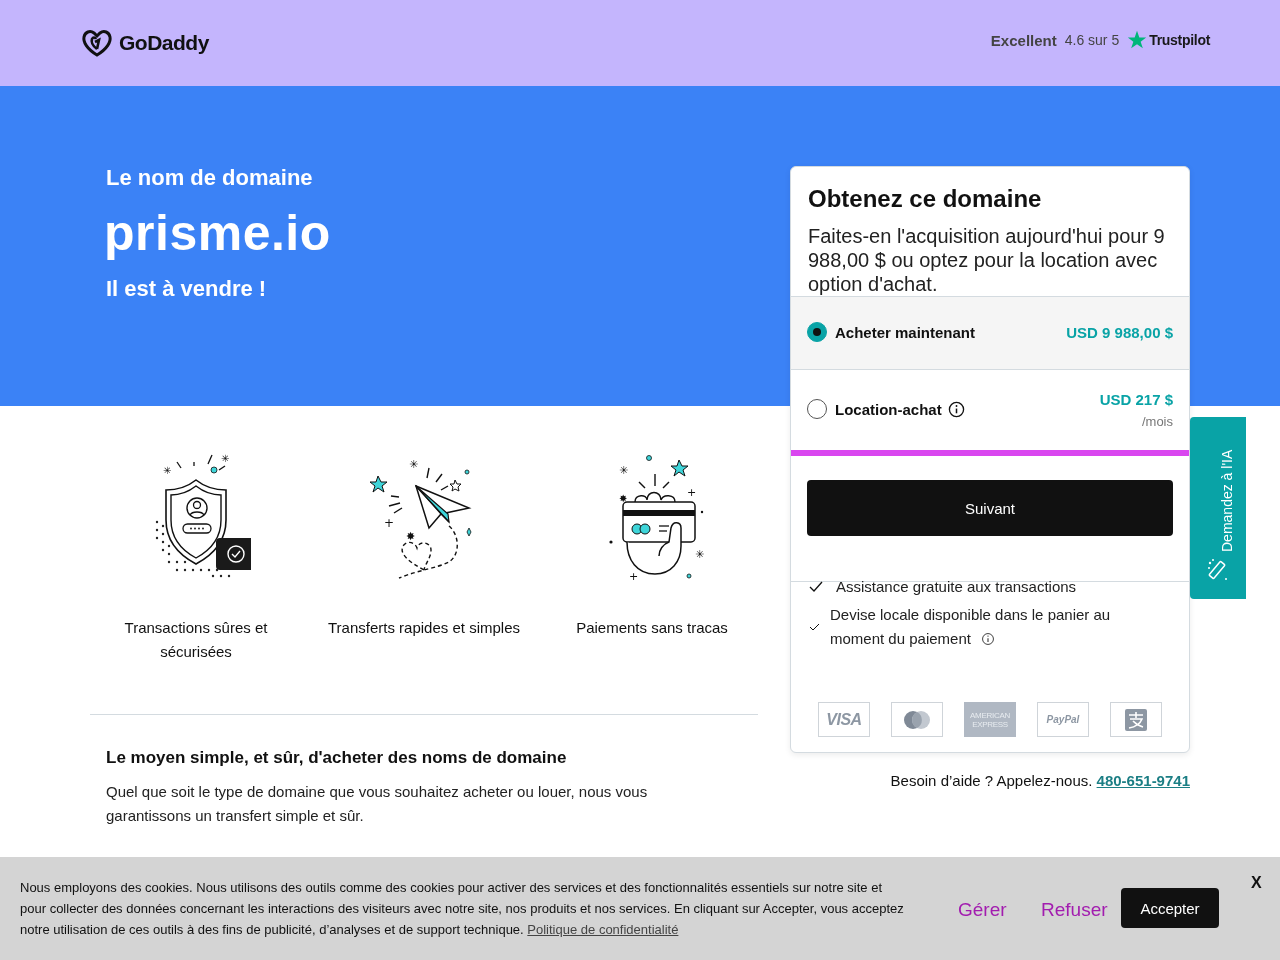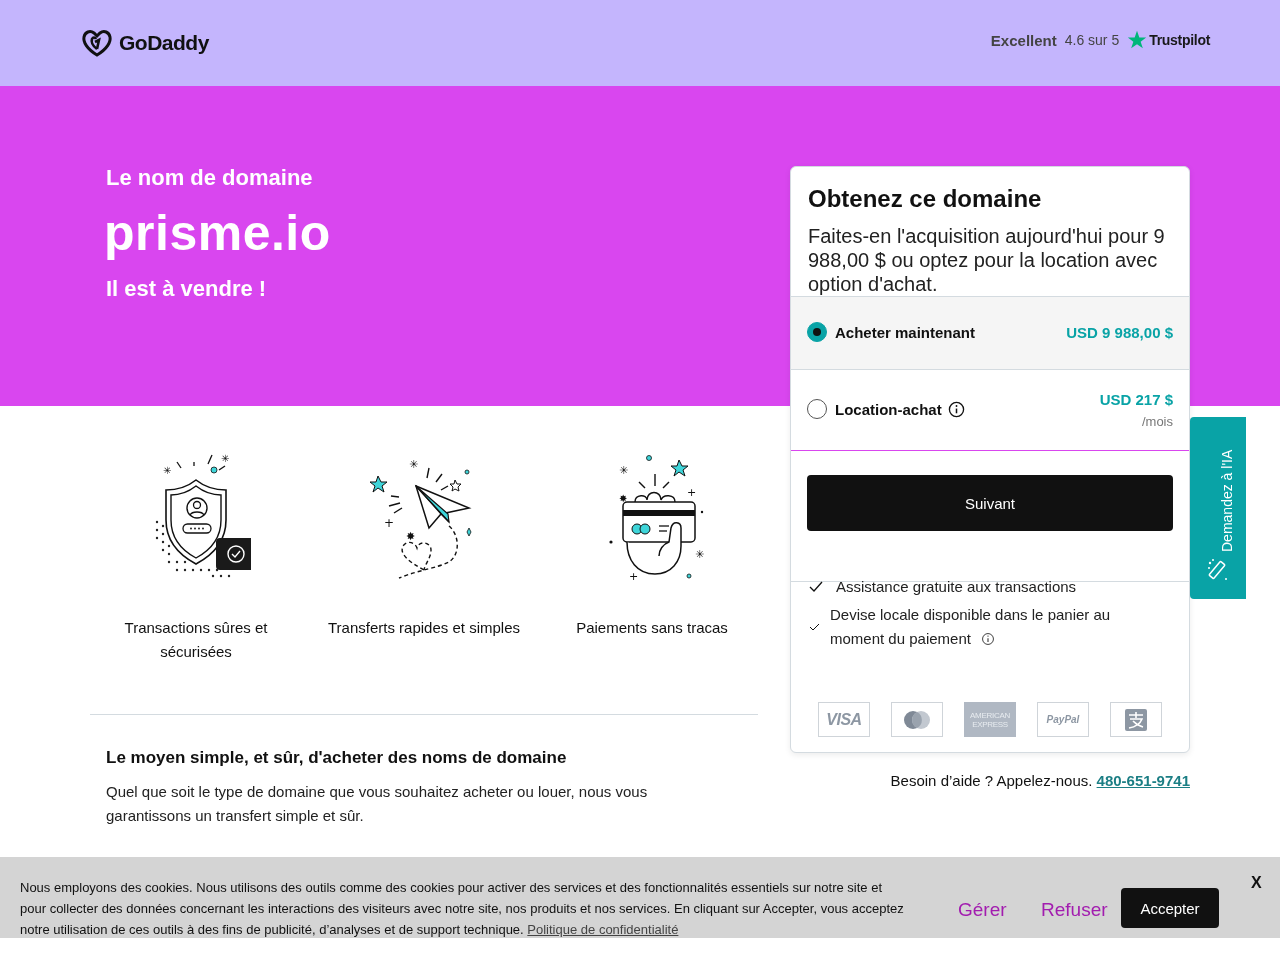--- a/index.html
+++ b/index.html
@@ -9,21 +9,21 @@
   
   .header { position: absolute; left: 0; top: 0; width: 1280px; height: 86px; background: #c4b5fd; }
   .logo { position: absolute; left: 81px; top: 29px; display: flex; align-items: center; gap: 6px; }
   .logo-text { font-size: 21px; font-weight: 700; letter-spacing: -0.5px; color: #111; }
   .trust { position: absolute; right: 70px; top: 30px; display: flex; align-items: center; gap: 8px; font-size: 15px; color: #444; }
   .trust .excellent { font-weight: 700; color: #444; }
   .trust .score { font-size: 14px; color: #444; }
   .trust .tp { display: flex; align-items: center; gap: 2px; font-weight: 700; color: #191919; font-size: 14px; letter-spacing: -0.3px; }
 
   
-  .hero { position: absolute; left: 0; top: 86px; width: 1280px; height: 320px; background: #d946ef; }
+  .hero { position: absolute; left: 0; top: 86px; width: 1280px; height: 320px; background: #3b82f6; }
   .hero .eyebrow { position: absolute; left: 106px; top: 79px; font-size: 22px; font-weight: 700; color: #fff; }
   .hero .domain { position: absolute; left: 104px; top: 118px; font-size: 50px; font-weight: 700; color: #fff; letter-spacing: 0.5px; }
   .hero .forsale { position: absolute; left: 106px; top: 190px; font-size: 22px; font-weight: 700; color: #fff; }
 
   
   .feature { position: absolute; top: 450px; width: 210px; text-align: center; }
   .feature svg { display: block; margin: 0 auto; }
   .feature .label { margin-top: 34px; font-size: 15px; line-height: 24px; color: #111; }
   .divider { position: absolute; left: 90px; top: 714px; width: 668px; height: 1px; background: #d4dbe0; }
 
@@ -43,21 +43,21 @@
   .radio.unchecked { border: 1px solid #555; background: #fff; }
   .opt.buy .radio { top: 25px; }
   .opt.lease .radio { top: 29px; }
   .opt .opt-label { position: absolute; left: 44px; font-size: 15px; font-weight: 700; color: #111; }
   .opt.buy .opt-label { top: 27px; }
   .opt.lease .opt-label { top: 31px; display: flex; align-items: center; gap: 6px; }
   .opt .price { position: absolute; right: 16px; font-size: 15px; font-weight: 700; color: #09a3a6; }
   .opt.buy .price { top: 27px; }
   .opt.lease .price { top: 21px; }
   .opt .per { position: absolute; right: 16px; top: 44px; font-size: 13px; color: #777; }
-  .next-wrap { position: absolute; left: 0; top: 283px; width: 398px; height: 132px; border-top: 1px solid #d946ef; border-bottom: 1px solid #d4dbe0; }
+  .next-wrap { position: absolute; left: 0; top: 283px; width: 398px; height: 132px; border-top: 6px solid #d946ef; border-bottom: 1px solid #d4dbe0; }
   .next-btn { position: absolute; left: 16px; top: 24px; width: 366px; height: 56px; background: #111; color: #fff; border: none; border-radius: 4px; font-size: 15px; font-family: "Liberation Sans", sans-serif; cursor: pointer; }
   .benefits { position: absolute; left: 17px; top: 408px; width: 370px; }
   .benefit { display: flex; align-items: center; font-size: 15px; color: #222; line-height: 24px; margin-bottom: 4px; }
   .benefit .check { width: 28px; flex-shrink: 0; }
   .benefit.multi .check { width: 22px; }
   .payments { position: absolute; left: 27px; top: 535px; display: flex; gap: 21px; }
   .pay { width: 52px; height: 35px; border: 1px solid #cfd4d9; background: #fff; display: flex; align-items: center; justify-content: center; }
   .pay.amex { background: #b0b8c3; border-color: #b0b8c3; }
   .visa-t { font-weight: 900; font-style: italic; color: #8d97a3; font-size: 16px; letter-spacing: -0.5px; }
   .amex-t { font-size: 8px; color: #e8ecf0; text-align: center; line-height: 9px; letter-spacing: -0.3px; }
@@ -65,21 +65,21 @@
 
   .help { position: absolute; left: 790px; top: 772px; width: 400px; text-align: right; font-size: 15px; color: #111; }
   .help a { color: #1b7e84; font-weight: 700; text-decoration: underline; }
 
   
   .ai-tab { position: absolute; left: 1190px; top: 417px; width: 56px; height: 182px; background: #09a3a6; border-radius: 4px 0 0 4px; }
   .ai-tab .ai-label { position: absolute; left: 29px; top: 15px; writing-mode: vertical-rl; transform: rotate(180deg); font-size: 14px; color: #fff; height: 120px; text-align: left; }
   .ai-tab .wand { position: absolute; left: 16px; top: 140px; }
 
   
-  .cookie { position: absolute; left: 0; top: 857px; width: 1280px; height: 81px; background: #d4d4d4; }
+  .cookie { position: absolute; left: 0; top: 857px; width: 1280px; height: 103px; background: #d4d4d4; }
   .cookie .text { position: absolute; left: 20px; top: 20px; width: 890px; font-size: 13px; line-height: 21px; color: #111; }
   .cookie .text a { color: #444; text-decoration: underline; }
   .cookie .btn-text { position: absolute; top: 42px; font-size: 19px; color: #a21caf; background: none; border: none; font-family: "Liberation Sans", sans-serif; cursor: pointer; text-align: right; }
   .cookie .accept { position: absolute; left: 1121px; top: 31px; width: 98px; height: 40px; background: #111; color: #fff; border: none; border-radius: 4px; font-size: 15px; font-family: "Liberation Sans", sans-serif; cursor: pointer; }
   .cookie .close { position: absolute; left: 1251px; top: 17px; font-size: 16px; font-weight: 700; color: #111; background: none; border: none; cursor: pointer; font-family: "Liberation Sans", sans-serif; }
 </style>
 </head>
 <body>
 
 <header class="header">

